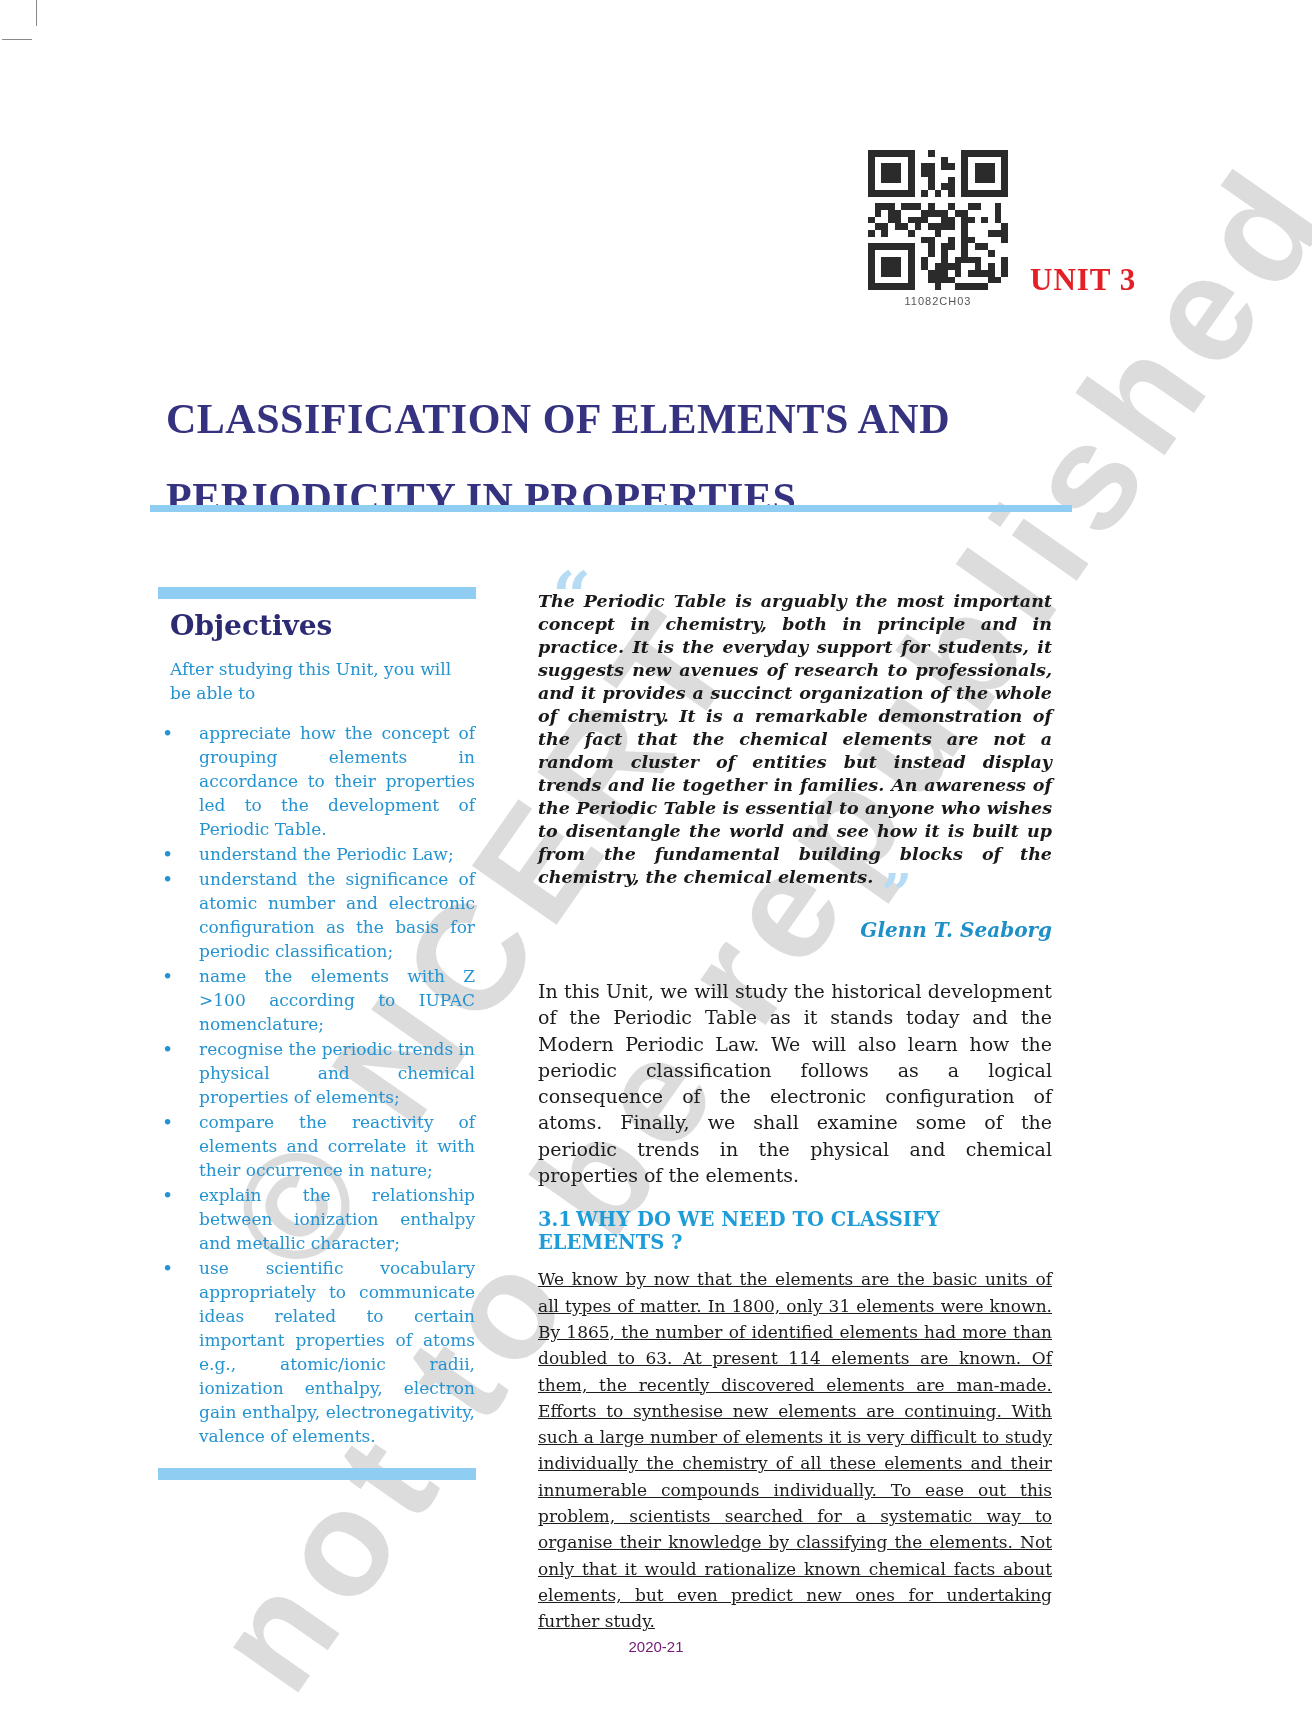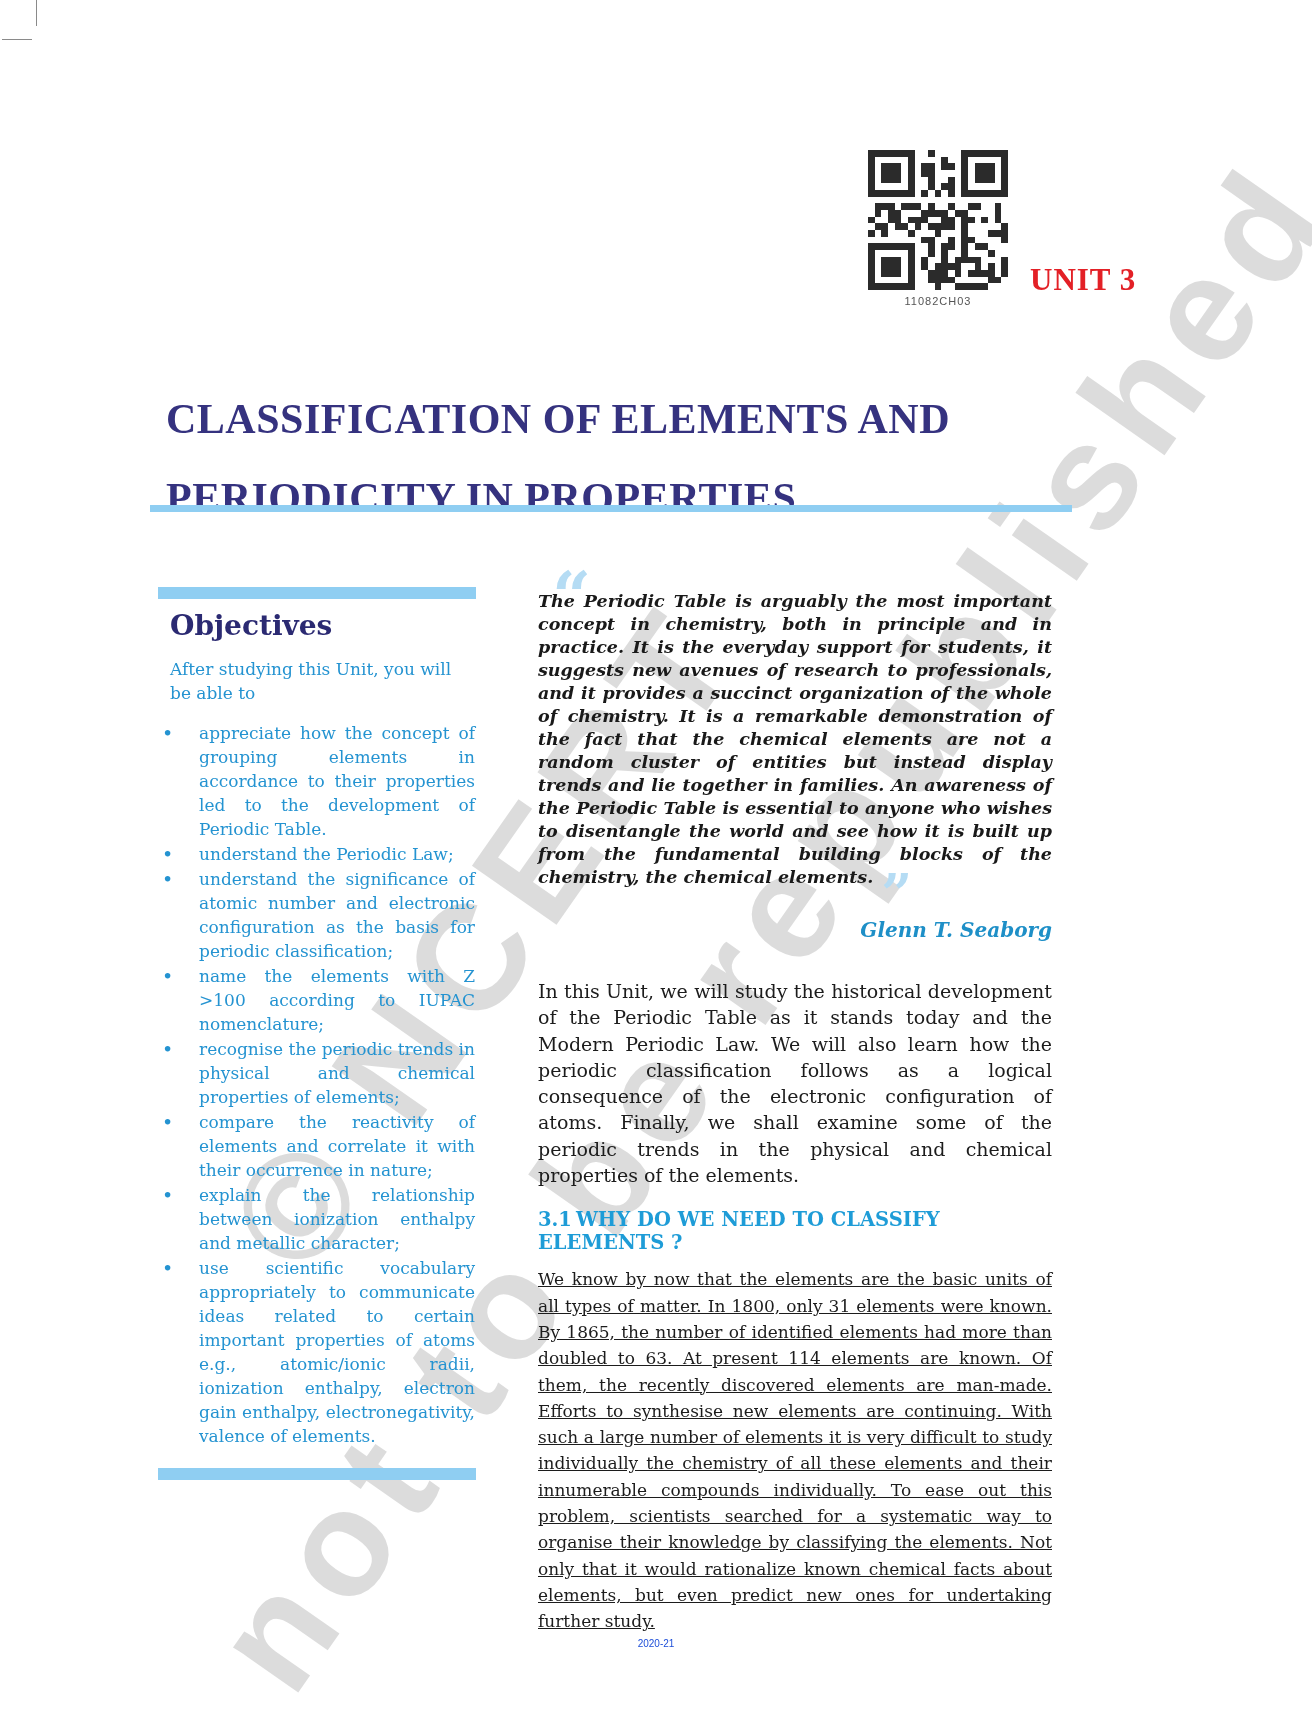--- a/index.html
+++ b/index.html
@@ -68,21 +68,21 @@
            font-style:normal;vertical-align:-30px;margin-left:8px;}
   .attribution{margin:24px 0 0 0;text-align:right;color:var(--attribution-blue);
                font-weight:bold;font-style:italic;font-size:20px;}
   .body-par{margin:36px 0 0 0;font-size:19px;line-height:26.3px;text-align:justify;color:var(--ink);}
   .section-heading{margin:20px 0 0 0;font-size:19.5px;font-weight:bold;color:var(--section-blue);
                    font-family:"DejaVu Serif",serif;}
   .section-heading .sec-num{margin-right:4px;}
   .section-par{margin:12px 0 0 0;font-size:17px;line-height:26.3px;text-align:justify;color:var(--ink);text-decoration:underline;}
 
   .page-footer{position:absolute;left:0;top:1638px;width:100%;text-align:center;z-index:2;
-               font-family:"Liberation Sans",sans-serif;font-size:10px;color:#1d4ed8;}
+               font-family:"Liberation Sans",sans-serif;font-size:15px;color:#701a75;}
 </style>
 </head>
 <body>
 
 <div class="page">
 
   <div class="crop-v"></div>
   <div class="crop-h"></div>
 
   <div class="wm wm1">© NCERT</div>

